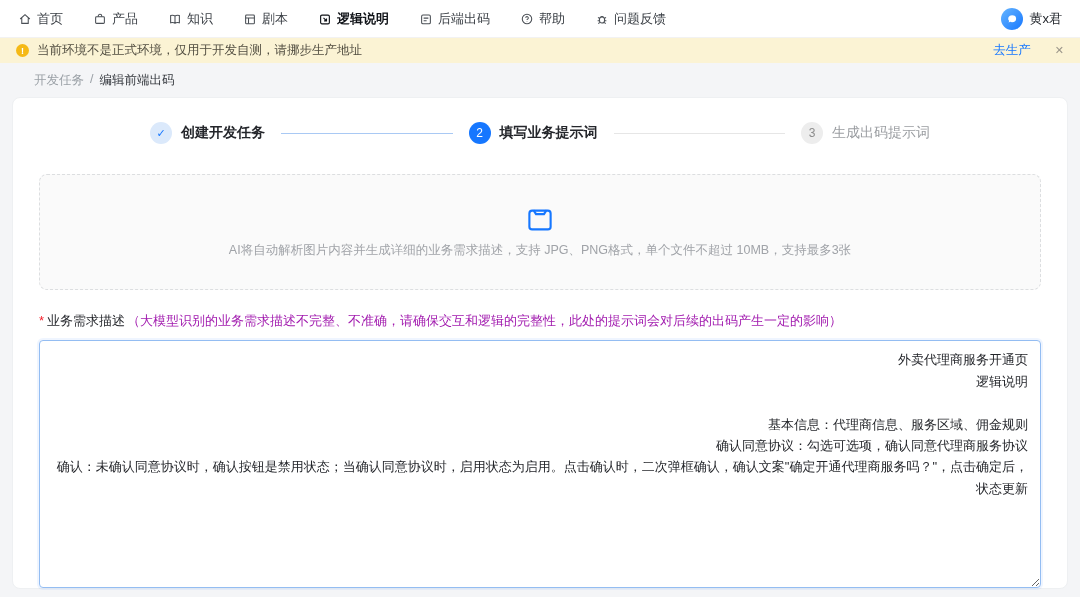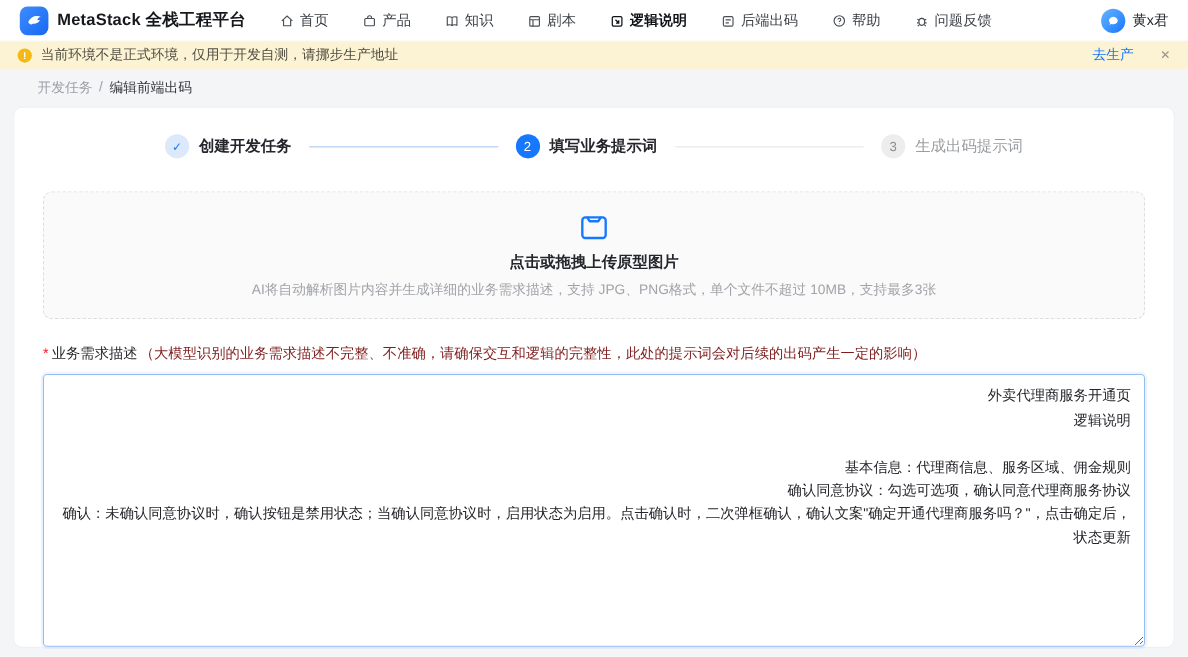--- a/index.html
+++ b/index.html
@@ -49,35 +49,27 @@
   .connector.gray{background:#e6e6e6;}
   
   .dropzone{border:1px dashed #dcdee0;border-radius:8px;background:#fafafa;height:116px;display:flex;flex-direction:column;align-items:center;justify-content:center;cursor:pointer;}
   .dropzone svg{width:30px;height:30px;}
   .upload-title{font-size:14px;font-weight:600;color:#24262b;margin-top:8px;}
   .upload-hint{font-size:12.5px;color:#a0a3a8;margin-top:7px;}
   
   .field-row{margin-top:22px;font-size:13px;line-height:1.4;}
   .req{color:#f5222d;margin-right:3px;}
   .field-label{color:#24262b;margin-right:2px;}
-  .field-warning{color:#7f1d1d;}
+  .field-warning{color:#a21caf;}
   textarea{display:block;width:100%;height:248px;margin-top:10px;border:1px solid #94bdf2;border-radius:4px;box-shadow:0 0 0 2px rgba(22,119,255,.07);padding:8px 12px;font-size:13px;line-height:1.65;color:#24262b;font-family:"Liberation Sans","DejaVu Sans",sans-serif;outline:none;resize:both;text-align:right;}
 </style>
 </head>
 <body>
 
 <div class="navbar">
-  <div class="brand">
-    <span class="logo">
-      <svg viewBox="0 0 24 24">
-          <path d="M4 14 C7 6 14 4 21 6 C18 7.4 16.8 9 16.4 11 C18.6 11.4 20 10.6 20 10.6 C18.6 14.6 14.6 16.6 10.6 15.6 C8.6 17.6 6 17.2 4 14 Z" fill="#fff"></path>
-        </svg>
-    </span>
-    <span class="brand-title">MetaStack 全栈工程平台</span>
-  </div>
   <div class="nav">
     <div class="nav-item">
       <svg viewBox="0 0 16 16" fill="none" stroke-width="1.2">
           <path d="M2.5 8 L8 3 L13.5 8 M4.3 7 V13 H11.7 V7"></path>
         </svg>
       <span>首页</span>
     </div>
     <div class="nav-item">
       <svg viewBox="0 0 16 16" fill="none" stroke-width="1.2">
           <rect x="3" y="5.5" width="10" height="7.5" rx="1"></rect>
@@ -168,21 +160,20 @@
       <span class="step-circle">3</span>
       <span class="step-label">生成出码提示词</span>
     </div>
   </div>
 
   <div class="dropzone">
     <svg viewBox="0 0 24 24" fill="none" stroke="#1677ff" stroke-width="1.7" stroke-linejoin="round" stroke-linecap="round">
       <rect x="3.5" y="4.5" width="17" height="15" rx="2.2"></rect>
       <path d="M7.2 4.7 L8.8 7.3 H15.2 L16.8 4.7"></path>
     </svg>
-    <div class="upload-title">点击或拖拽上传原型图片</div>
     <div class="upload-hint">AI将自动解析图片内容并生成详细的业务需求描述，支持 JPG、PNG格式，单个文件不超过 10MB，支持最多3张</div>
   </div>
 
   <div class="field-row">
     <span class="req">*</span><span class="field-label">业务需求描述</span><span class="field-warning">（大模型识别的业务需求描述不完整、不准确，请确保交互和逻辑的完整性，此处的提示词会对后续的出码产生一定的影响）</span>
   </div>
 
   <textarea spellcheck="false" style="">外卖代理商服务开通页
 逻辑说明
 

